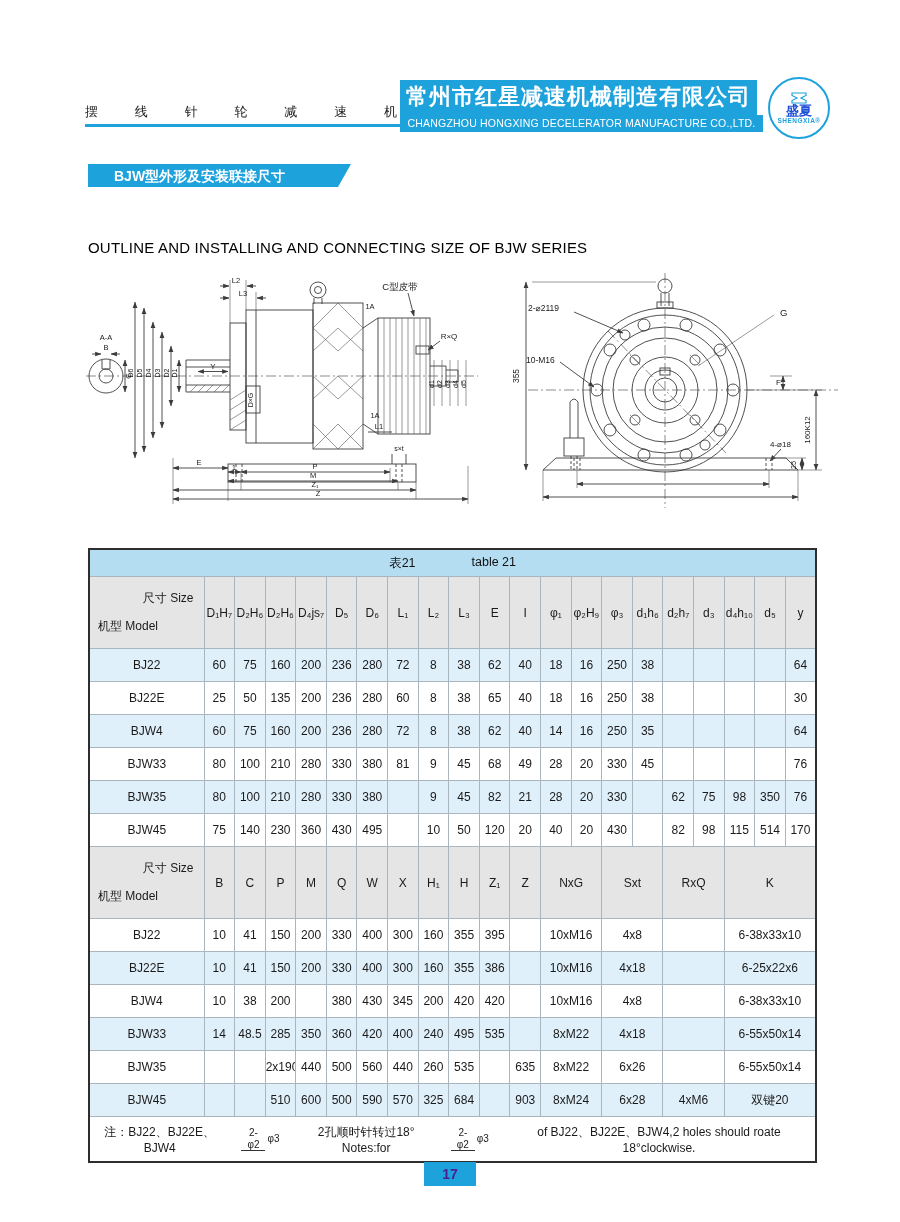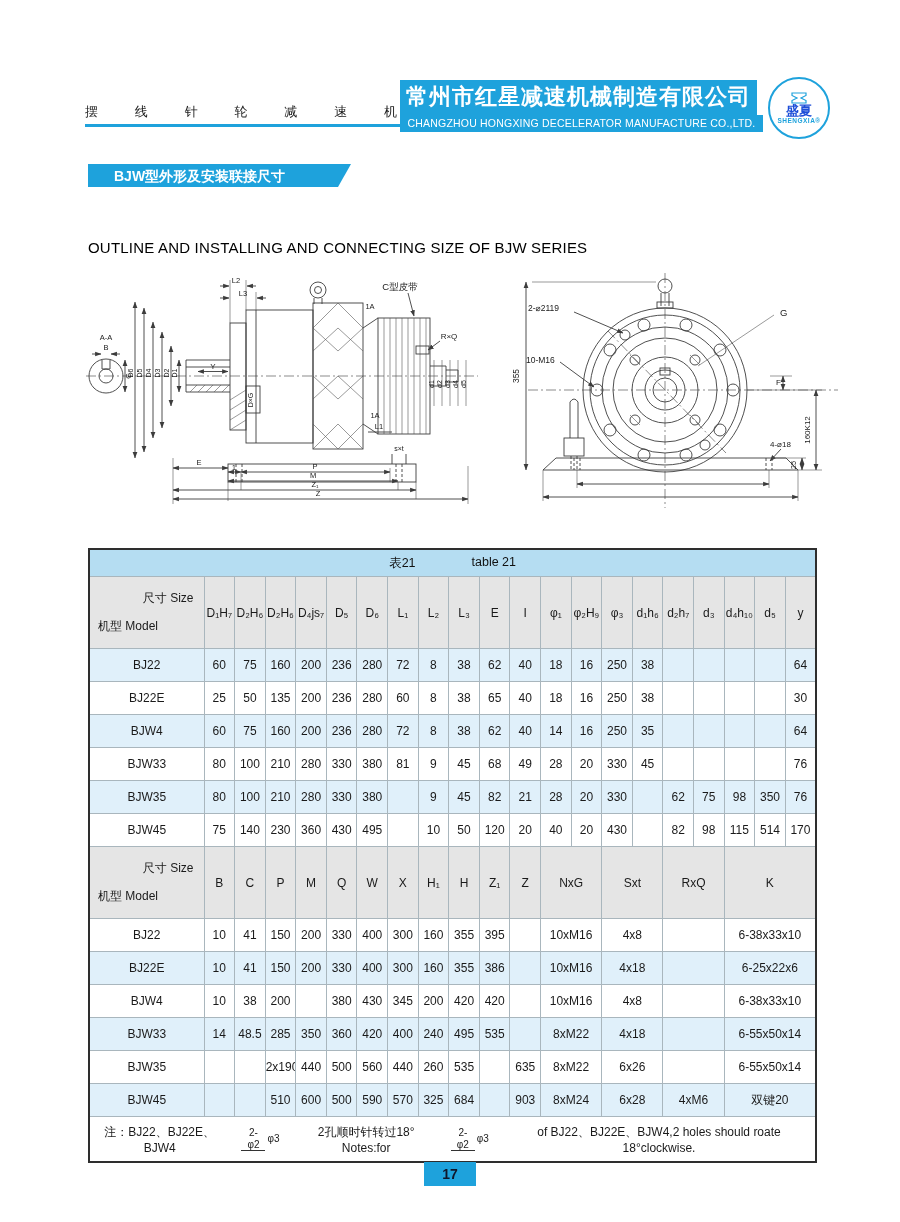--- a/index.html
+++ b/index.html
@@ -47,21 +47,21 @@
   .c-model{position:absolute;bottom:13px;left:8px;font-size:12px;}
   tr.data td{height:32px;}
   tr.shaded td{background:#e0f0fa;}
   tr.note td{height:44px;font-size:12px;}
   .note-inner{display:flex;align-items:center;justify-content:space-between;gap:12px;}
   .frac{display:inline-flex;flex-direction:row;align-items:center;font-size:10px;line-height:1.15;}
   .frac .num{border-bottom:1px solid #333;padding:0 2px;}
   .frac .den{padding:0 2px;}
 
   
-  .page-badge{position:absolute;left:424px;top:1162px;width:52px;height:24px;background:#1ea2dc;color:#0f172a;
+  .page-badge{position:absolute;left:424px;top:1162px;width:52px;height:24px;background:#1ea2dc;color:#4c1d95;
               font-size:14px;font-weight:bold;text-align:center;line-height:24px;}
 </style>
 </head>
 <body>
 
 <div class="page">
 
   <div class="slogan">
     <span>摆</span>
     <span>线</span>

